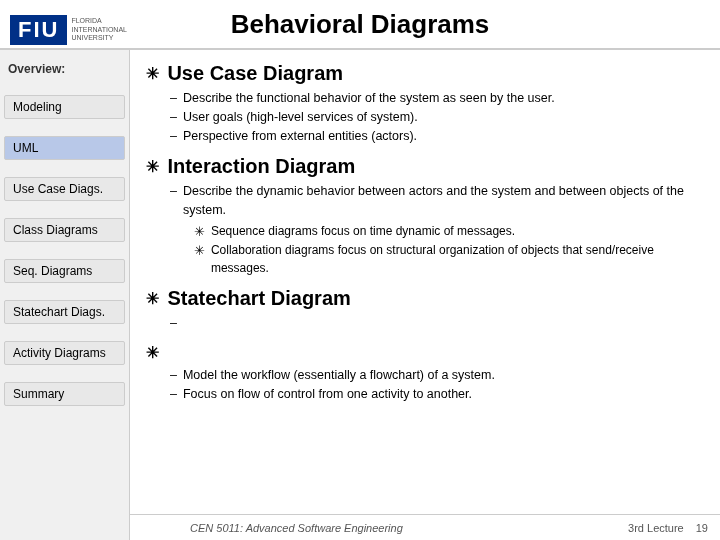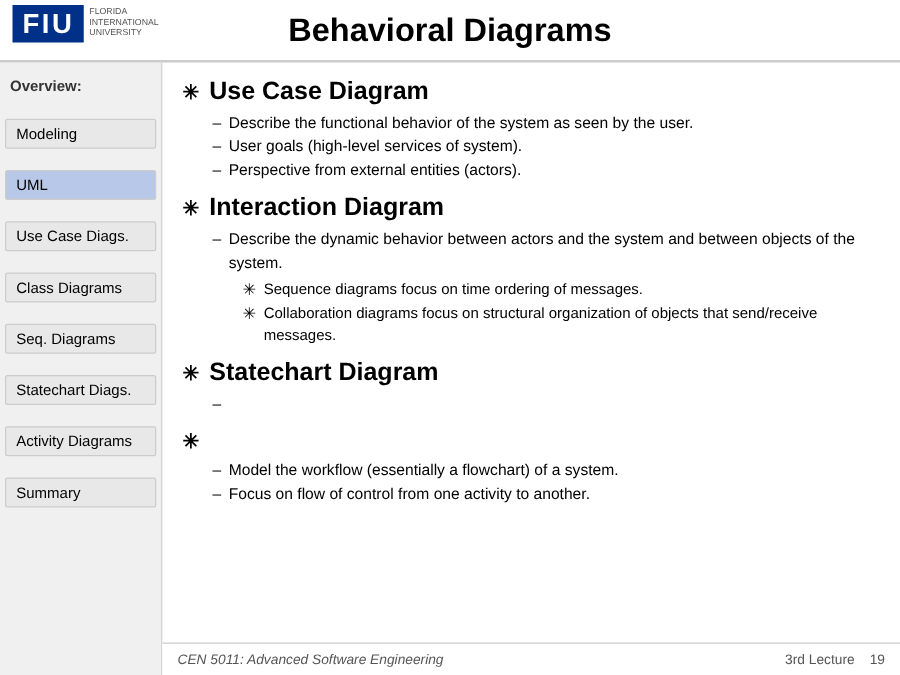--- a/index.html
+++ b/index.html
@@ -18,21 +18,21 @@
       display: flex;
       align-items: center;
       justify-content: center;
       height: 50px;
       border-bottom: 2px solid #ccc;
       position: relative;
     }
     #logo-area {
       position: absolute;
       left: 10px;
-      top: 4px;
+      top: 15px;
       display: flex;
       align-items: center;
     }
     .logo-box {
       background: #003087;
       color: #fff;
       font-weight: bold;
       font-size: 22px;
       padding: 2px 8px;
       letter-spacing: 2px;
@@ -155,20 +155,21 @@
       align-items: center;
       justify-content: space-between;
       padding: 0 12px;
       border-top: 1px solid #ccc;
       background: #fff;
     }
     .footer-text {
       font-size: 11px;
       color: #555;
       font-style: italic;
+      margin-left: 48px;
     }
     .footer-right {
       display: flex;
       align-items: flex-end;
       gap: 12px;
       font-size: 11px;
       color: #555;
     }
   </style>
 </head>
@@ -226,21 +227,21 @@
             <span class="section-title">Interaction Diagram</span>
           </div>
           <div class="section-body">
             <div class="dash-item">
               <span class="dash">–</span>
               <span>Describe the dynamic behavior between actors and the system and between objects of the system.</span>
             </div>
             <div class="sub-bullet-section">
               <div class="sub-dash-item">
                 <span class="sub-asterisk">✳</span>
-                <span>Sequence diagrams focus on time ordering of messages.</span>
+                <span>Sequence diagrams focus on time dynamic of messages.</span>
               </div>
               <div class="sub-dash-item">
                 <span class="sub-asterisk">✳</span>
                 <span>Collaboration diagrams focus on structural organization of objects that send/receive messages.</span>
               </div>
             </div>
           </div>
         </div>
         <div class="bullet-section">
           <div class="section-header">

